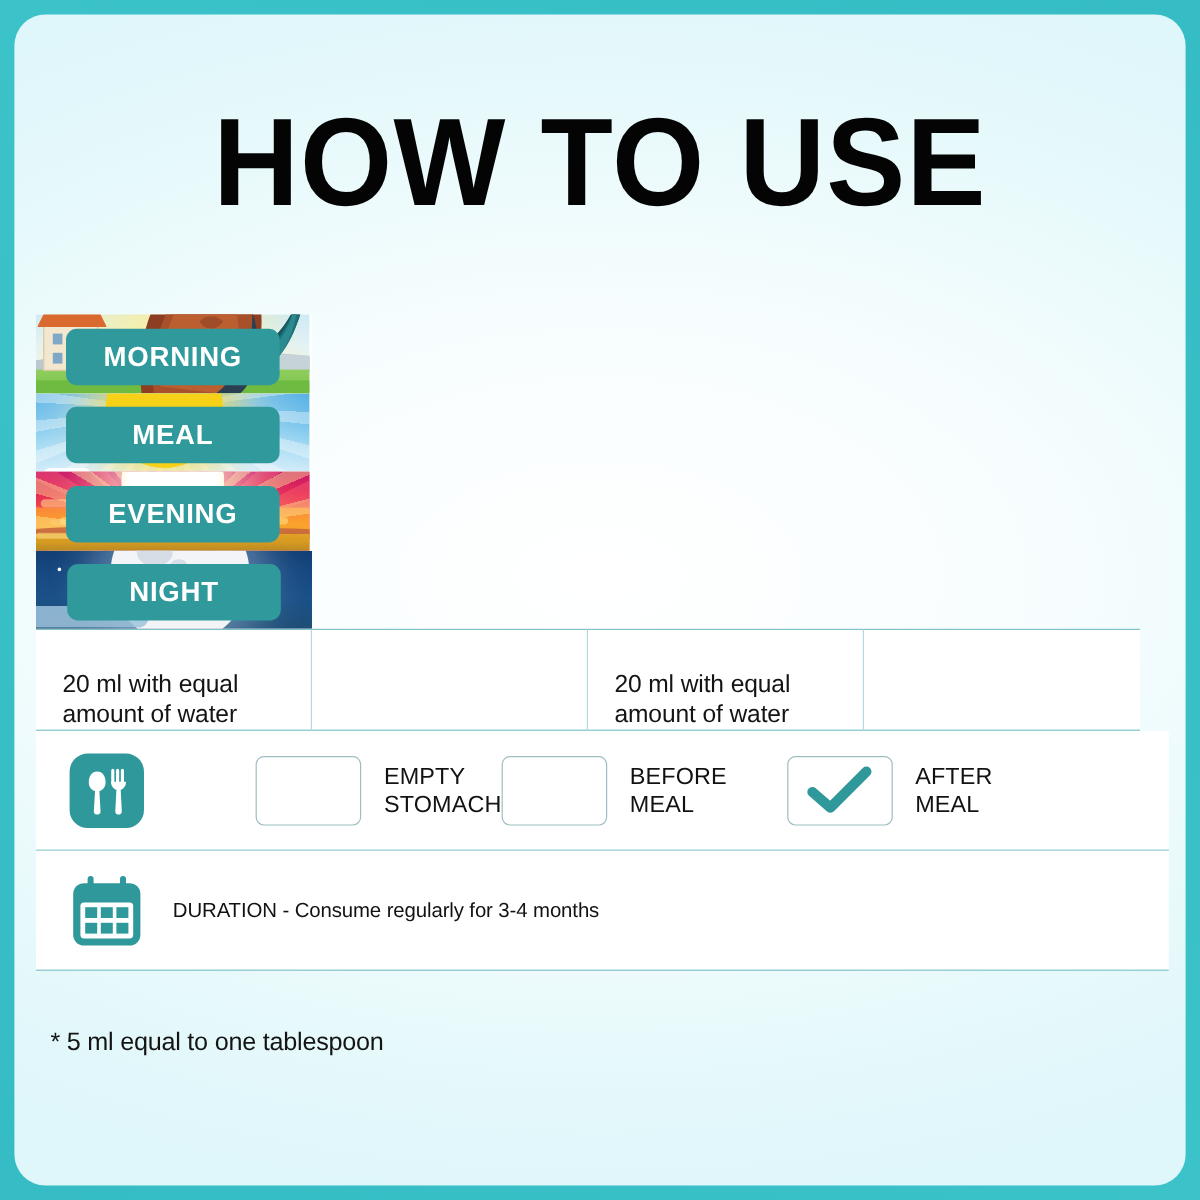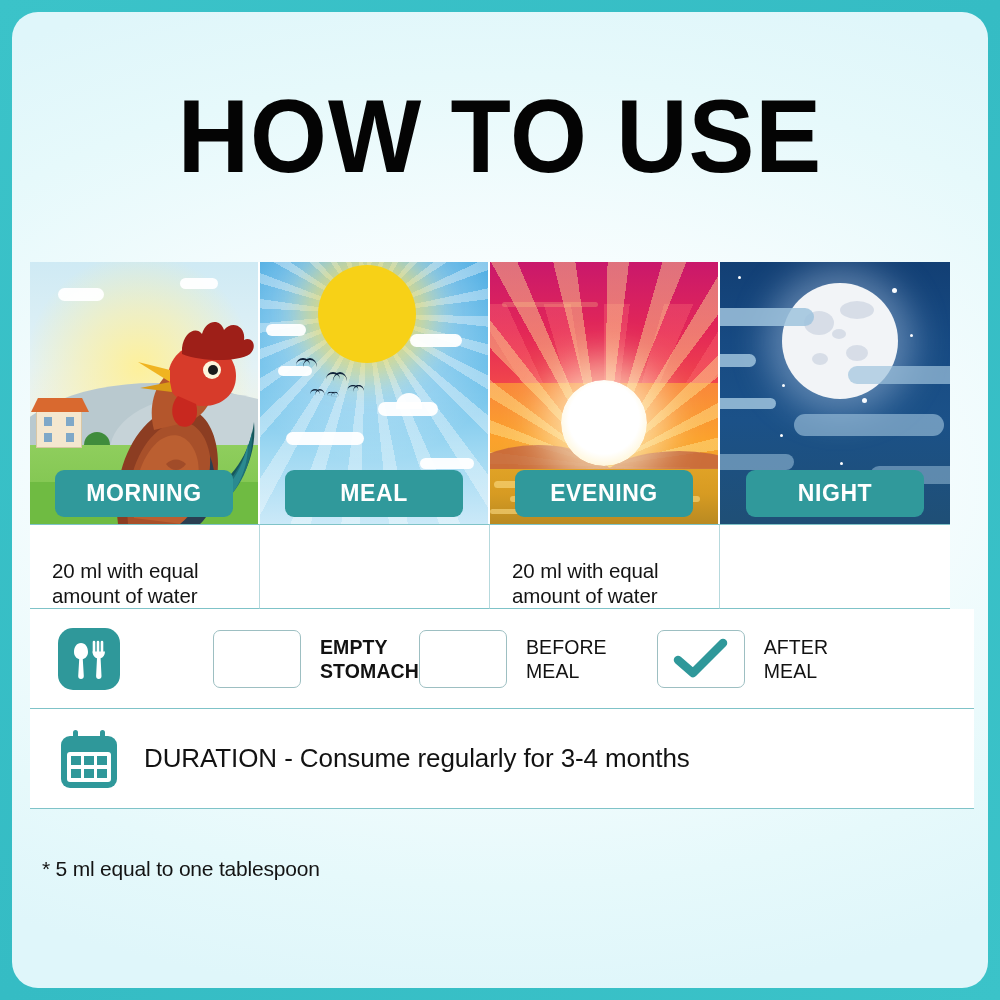--- a/index.html
+++ b/index.html
@@ -39,21 +39,21 @@
   
   #table {
     position: absolute;
     left: 18px;
     top: 250px;
     width: 944px;
   }
   .trow { display: flex; width: 100%; }
 
   
-  #img-row { height: 262px; }
+  #img-row { height: 262px; flex-direction: column; }
   .panel {
     position: relative;
     width: 230px;
     height: 262px;
     overflow: hidden;
     border-right: 2px solid #ffffff;
   }
   .panel:last-child { border-right: none; }
   .panel-inner { position: absolute; inset: 0; overflow: hidden; }
 
@@ -243,21 +243,21 @@
   
   #dur-row {
     height:100px;
     border-bottom:1.5px solid #7fc3c8;
     display:flex; align-items:center;
     background:#ffffff;
     padding-left:28px;
   }
   .cal-icon { width:62px; height:62px; flex:0 0 auto; }
   .dur-text {
-    margin-left:24px; font-size:26px; color:#121212; letter-spacing:-.1px; font-weight:500;
+    margin-left:24px; font-size:17px; color:#121212; letter-spacing:-.1px; font-weight:500;
   }
 
   
   #footnote {
     position:absolute;
     left:30px; top:845px;
     font-size:21px; color:#141414; letter-spacing:-.2px; font-weight:500;
   }
 </style>
 </head>
@@ -415,21 +415,21 @@
         <div class="meal-icon">
           <svg width="34" height="40" viewBox="0 0 34 40">
             <path d="M9 4 C13.5 4 16 8 16 13 C16 17 13.5 19.5 10.8 20.2 L11.8 37 C11.9 38.7 10.7 40 9 40 C7.3 40 6.1 38.7 6.2 37 L7.2 20.2 C4.5 19.5 2 17 2 13 C2 8 4.5 4 9 4 Z" fill="#ffffff"></path>
             <path d="M22 3 L22 13 M26 3 L26 13 M30 3 L30 13" stroke="#ffffff" stroke-width="2.6" stroke-linecap="round"></path>
             <path d="M20.5 12.5 C20.5 16 22.6 18.6 25 19.2 L24.1 37 C24 38.7 25.1 40 26.8 40 C28.4 40 29.6 38.7 29.5 37 L28.6 19.2 C31 18.6 33 16 33 12.5 Z" fill="#ffffff"></path>
           </svg>
         </div>
 
         <div class="meal-opt" style="margin-left:93px;">
           <div class="chk"></div>
-          <div class="chk-label" style="white-space:pre-line;font-weight:bold;">EMPTY
+          <div class="chk-label" style="white-space:pre-line;">EMPTY
 STOMACH</div>
         </div>
 
         <div class="meal-opt" style="">
           <div class="chk"></div>
           <div class="chk-label" style="white-space:pre-line;">BEFORE
 MEAL</div>
         </div>
 
         <div class="meal-opt" style="margin-left:50px;justify-content:flex-end;">

